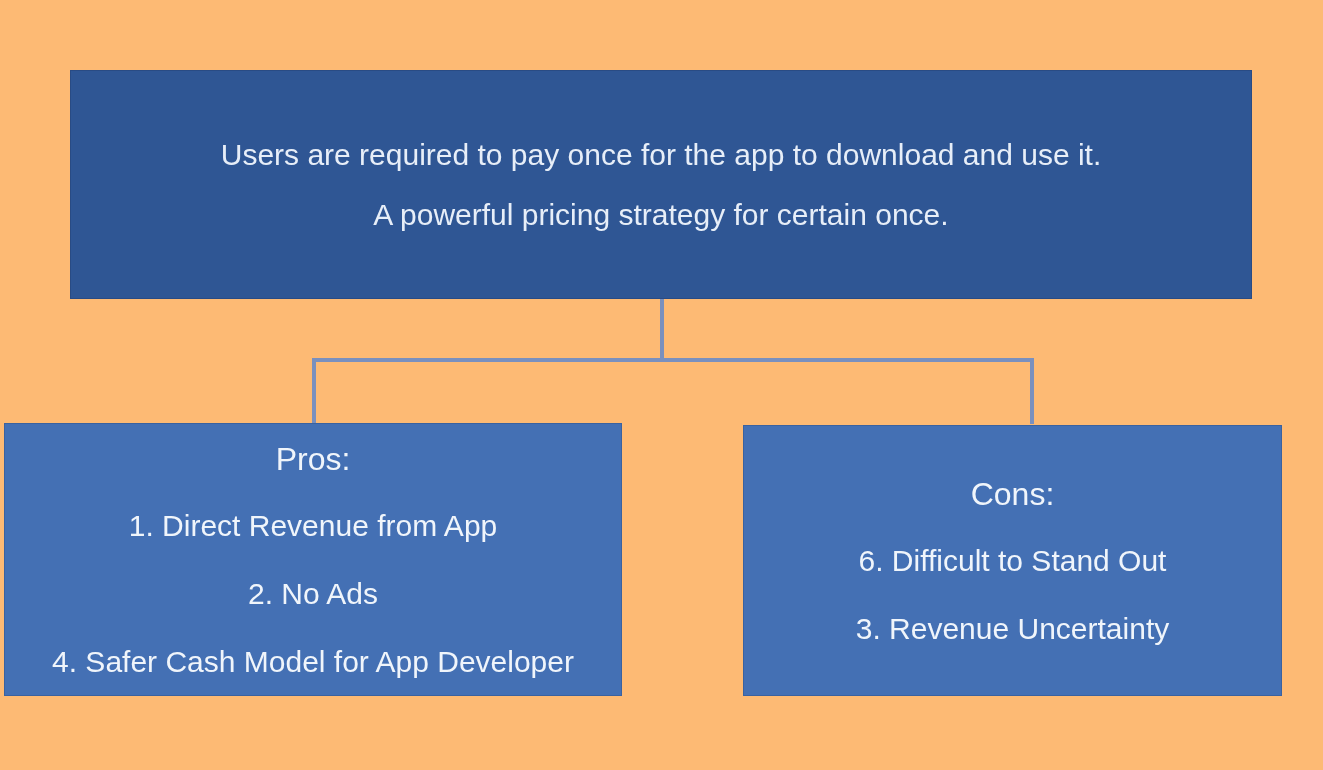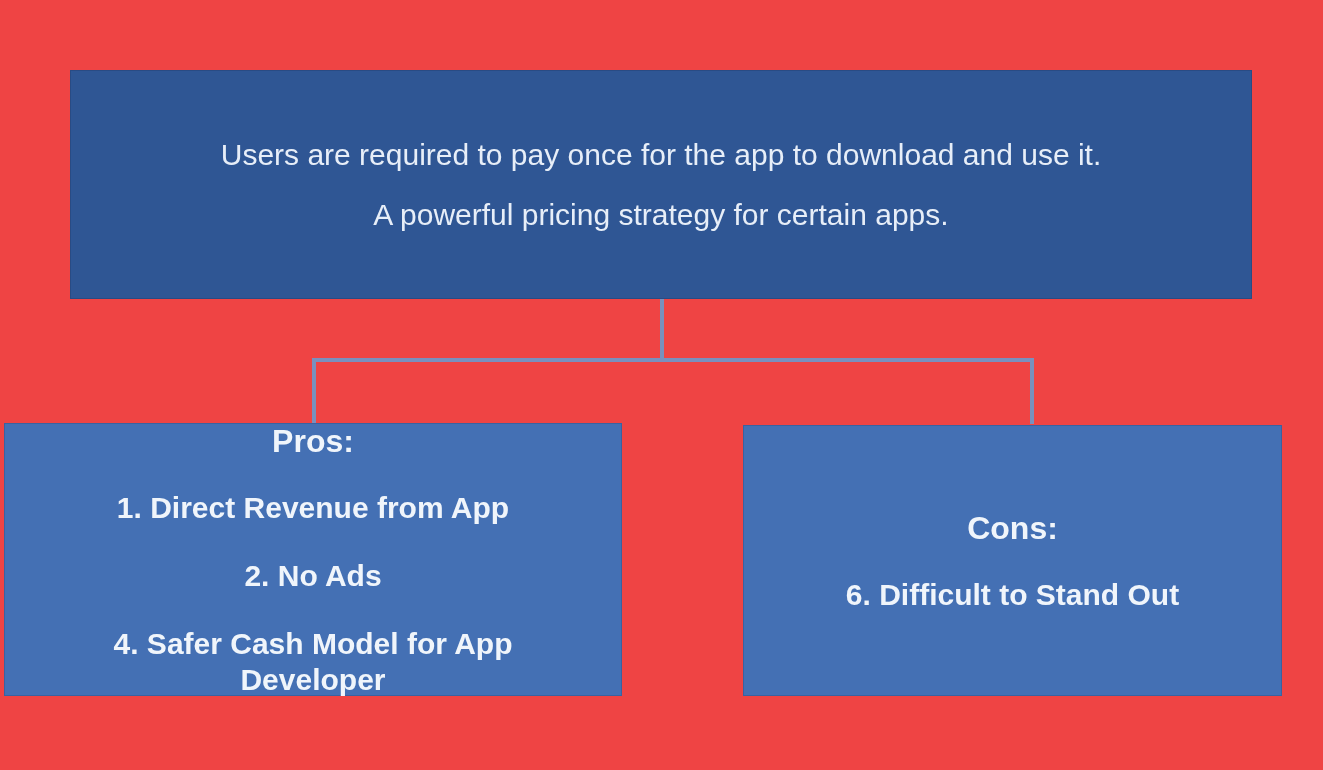--- a/index.html
+++ b/index.html
@@ -4,21 +4,21 @@
 <style>
   html, body {
     margin: 0;
     padding: 0;
     background: #ffffff;
   }
   .canvas {
     position: relative;
     width: 1323px;
     height: 770px;
-    background: #ef4444;
+    background: #fdba74;
     overflow: hidden;
     font-family: "Liberation Sans", sans-serif;
   }
 
   
   .top-box {
     position: absolute;
     left: 70px;
     top: 70px;
     width: 1182px;
@@ -55,21 +55,20 @@
     position: absolute;
     background: #4470b4;
     border: 1px solid #3a62a0;
     box-sizing: border-box;
     display: flex;
     flex-direction: column;
     justify-content: center;
     align-items: center;
     text-align: center;
     color: #f0f5fb;
-    font-weight: bold;
   }
   .child-box.pros {
     left: 4px;
     top: 423px;
     width: 618px;
     height: 273px;
     padding: 0 45px;
   }
   .child-box.cons {
     left: 743px;
@@ -91,33 +90,34 @@
   }
   .child-item:last-child { margin-bottom: 0; }
 </style>
 </head>
 <body>
 
 <div class="canvas">
 
   <div class="top-box">
     <div class="top-line">Users are required to pay once for the app to download and use it.</div>
-    <div class="top-line">A powerful pricing strategy for certain apps.</div>
+    <div class="top-line">A powerful pricing strategy for certain once.</div>
   </div>
 
   <div class="conn stem"></div>
   <div class="conn hbar"></div>
   <div class="conn drop-left"></div>
   <div class="conn drop-right"></div>
 
   <div class="child-box pros">
     <div class="child-title">Pros:</div>
     <div class="child-item">1. Direct Revenue from App</div>
     <div class="child-item">2. No Ads</div>
     <div class="child-item">4. Safer Cash Model for App Developer</div>
   </div>
 
   <div class="child-box cons">
     <div class="child-title">Cons:</div>
     <div class="child-item">6. Difficult to Stand Out</div>
+    <div class="child-item">3. Revenue Uncertainty</div>
   </div>
 
 </div>
 
 </body></html>

